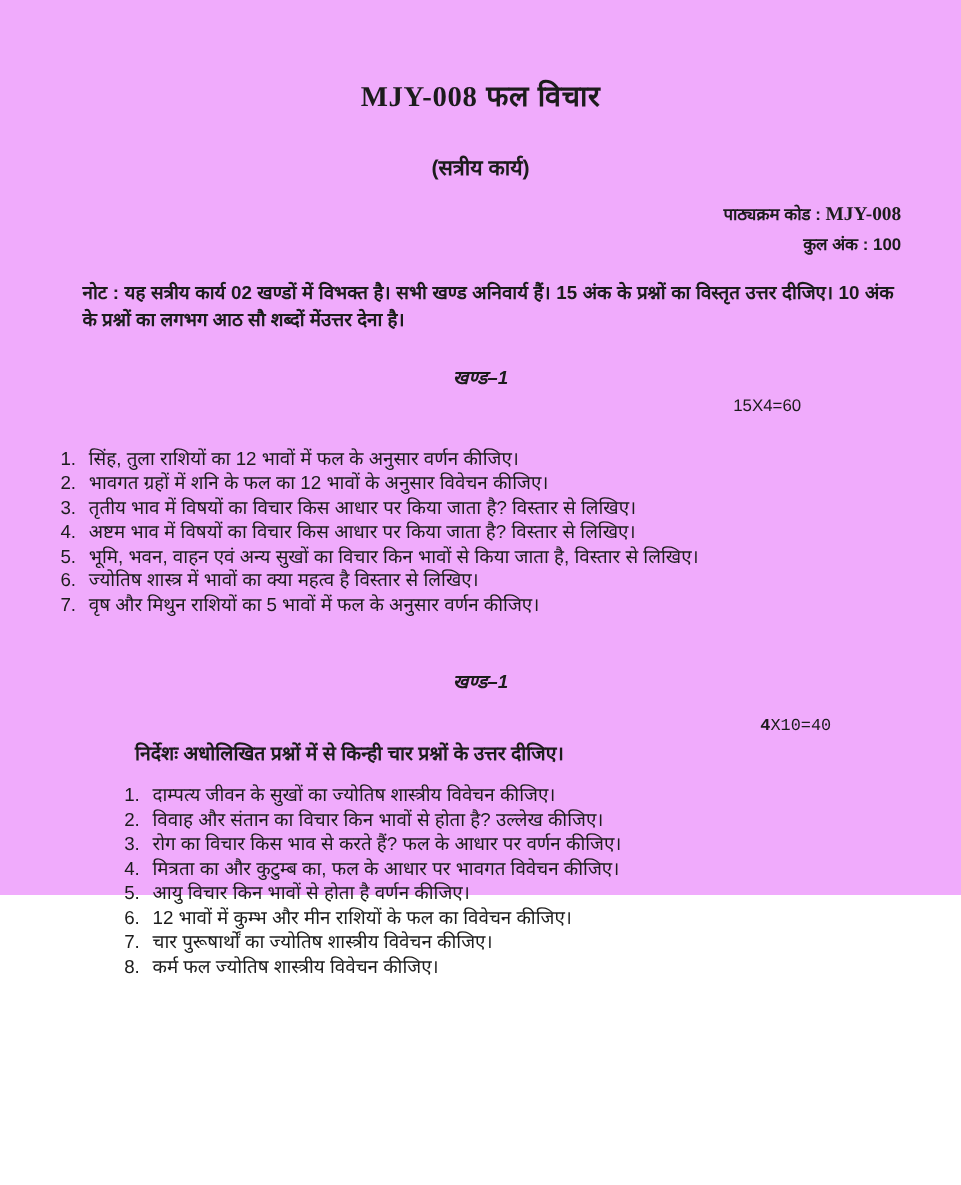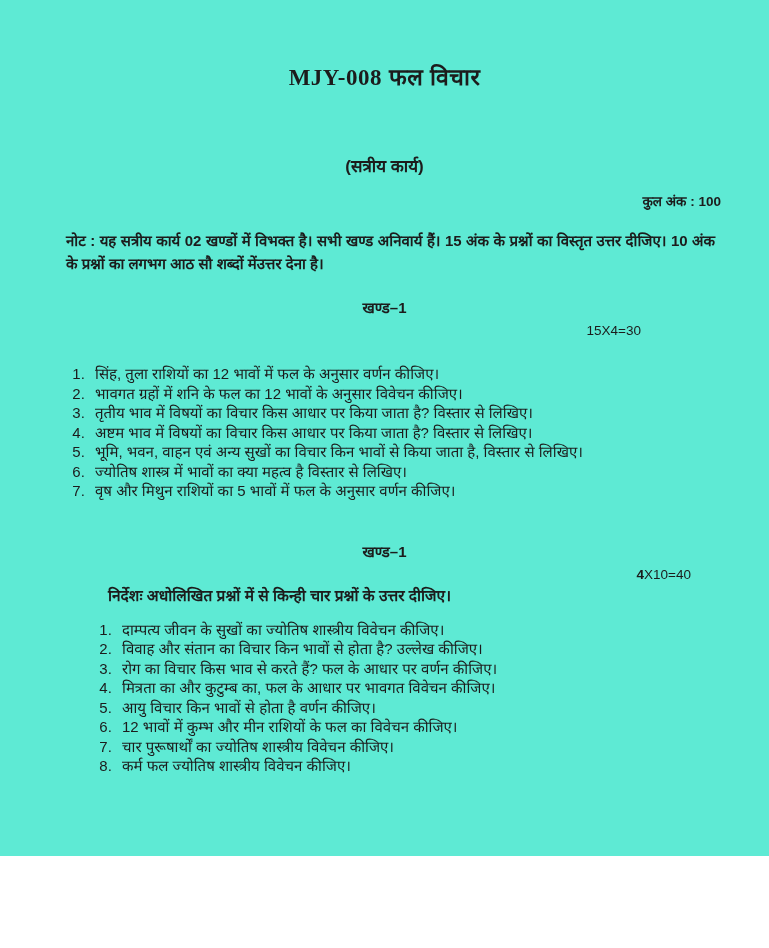--- a/index.html
+++ b/index.html
@@ -3,35 +3,35 @@
 <meta charset="utf-8">
 <style>
   html,body{margin:0;padding:0;background:#ffffff;}
   body{
     width:769px;height:948px;
     font-family:"Liberation Sans","DejaVu Sans",sans-serif;
     color:#1c1c1c;
     -webkit-font-smoothing:antialiased;
     overflow:hidden;
   }
-  .page{width:769px;height:856px;background:#5eead4;box-sizing:border-box;padding-top:60px;position:relative;}
+  .page{width:769px;height:716px;background:#f0abfc;box-sizing:border-box;padding-top:60px;position:relative;}
 
   .title{
     text-align:center;
     font-weight:700;
     font-size:23px;
     letter-spacing:.5px;
   }
   .title .latin{font-family:"Liberation Serif","DejaVu Serif",serif;}
 
   .subtitle{
     text-align:center;
     font-weight:700;
     font-size:17px;
-    margin-top:62px;
+    margin-top:30px;
   }
 
   .meta{
     margin-top:14px;
     padding-right:48px;
     text-align:right;
     font-size:13.5px;
     font-weight:700;
     line-height:1.65;
   }
@@ -49,55 +49,57 @@
     font-weight:700;
     line-height:1.5;
     text-align:justify;
   }
 
   .section-heading{
     text-align:center;
     font-weight:700;
     font-size:15px;
     margin-top:24px;
+    font-style:italic;
   }
   .section-heading.k1{margin-top:22px;}
   .section-heading.k2{margin-top:40px;}
 
   .direction1{
     margin:52px 40px 0 100px;
     font-weight:700;
     font-size:15.5px;
   }
   .direction1 .dir-label{margin-right:14px;}
 
   .marks1{
     text-align:right;
     padding-right:128px;
     font-size:13.5px;
     margin-top:6px;
   }
 
   .marks2{
     text-align:right;
-    padding-right:78px;
+    padding-right:104px;
     font-size:13.5px;
-    margin-top:6px;
+    margin-top:20px;
+    font-family:Liberation Mono, monospace;
   }
   .marks2 .bold4{font-weight:700;}
 
   .direction2{
     margin:2px 40px 0 108px;
     font-weight:700;
     font-size:15.5px;
   }
 
   ol.questions{
     margin:26px 40px 0 0;
-    padding-left:89px;
+    padding-left:65px;
     font-size:15px;
     line-height:19.5px;
   }
   ol.questions li{
     padding-left:6px;
     margin:0;
   }
   ol.questions.q2{
     margin-top:14px;
     padding-left:116px;
@@ -110,31 +112,35 @@
 
   <div class="title">
     <span class="latin">MJY-008</span>
     <span>फल विचार</span>
   </div>
 
   <div class="subtitle">(सत्रीय कार्य)</div>
 
   <div class="meta">
     <div>
+      <span class="plain">पाठ्यक्रम कोड :</span>
+      <span class="code">MJY-008</span>
+    </div>
+    <div>
       <span class="plain">कुल अंक :</span>
       <span class="plain">100</span>
     </div>
   </div>
 
   <div class="note">नोट : यह सत्रीय कार्य 02 खण्डों में विभक्त है। सभी खण्ड अनिवार्य हैं। 15 अंक के प्रश्नों का विस्तृत उत्तर दीजिए। 10 अंक के प्रश्नों का लगभग आठ सौ शब्दों मेंउत्तर देना है।</div>
 
   <div class="section-heading k1">खण्ड–1</div>
 
 
-  <div class="marks1">15X4=30</div>
+  <div class="marks1">15X4=60</div>
 
   <ol class="questions q1">
       <li>सिंह, तुला राशियों का 12 भावों में फल के अनुसार वर्णन कीजिए।</li>
       <li>भावगत ग्रहों में शनि के फल का 12 भावों के अनुसार विवेचन कीजिए।</li>
       <li>तृतीय भाव में विषयों का विचार किस आधार पर किया जाता है? विस्तार से लिखिए।</li>
       <li>अष्टम भाव में विषयों का विचार किस आधार पर किया जाता है? विस्तार से लिखिए।</li>
       <li>भूमि, भवन, वाहन एवं अन्य सुखों का विचार किन भावों से किया जाता है, विस्तार से लिखिए।</li>
       <li>ज्योतिष शास्त्र में भावों का क्या महत्व है विस्तार से लिखिए।</li>
       <li>वृष और मिथुन राशियों का 5 भावों में फल के अनुसार वर्णन कीजिए।</li>
     </ol>

